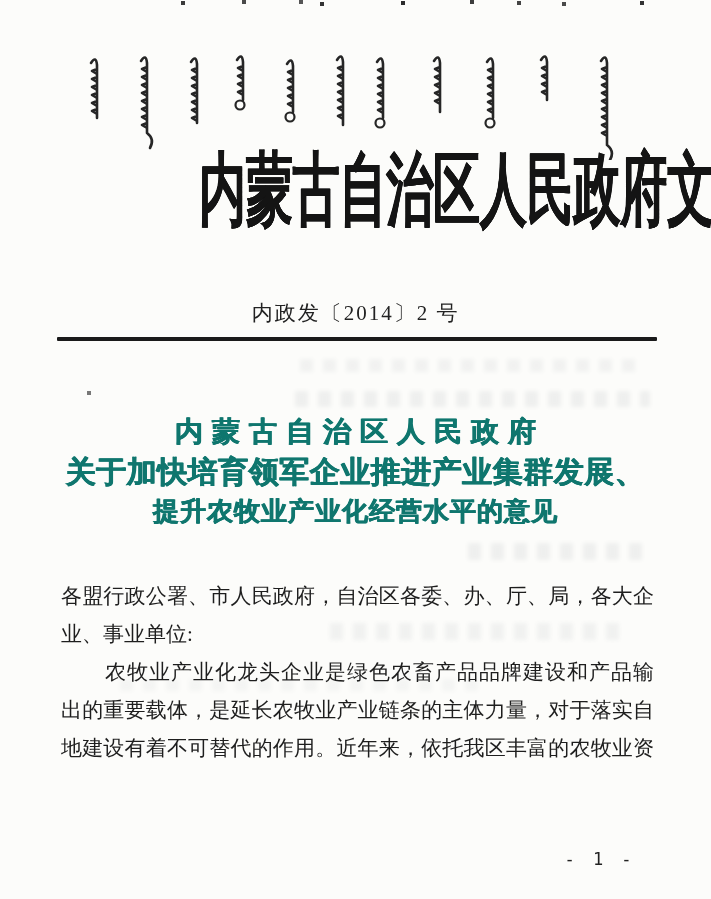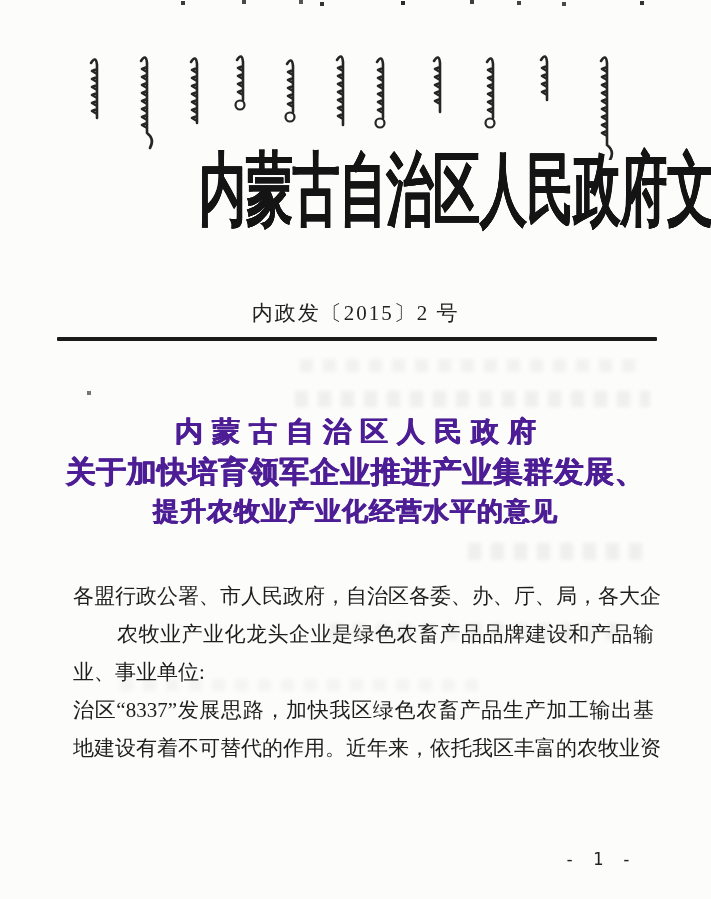--- a/index.html
+++ b/index.html
@@ -32,29 +32,29 @@
   
   .rule{position:absolute;top:337px;left:57px;width:600px;height:4px;background:#1a1a1a;border-radius:1px;}
   
   .ghost{position:absolute;filter:blur(2px);background:repeating-linear-gradient(90deg,#44505a 0 13px,transparent 13px 23px);}
   .g1{left:300px;top:359px;width:345px;height:13px;opacity:.055;}
   .g2{left:295px;top:391px;width:355px;height:16px;opacity:.07;}
   .g3{left:468px;top:543px;width:175px;height:17px;opacity:.07;}
   .g4{left:330px;top:623px;width:295px;height:17px;opacity:.06;}
   .g5{left:120px;top:679px;width:360px;height:12px;opacity:.04;}
   
-  .doc-title{position:absolute;top:412px;left:0;width:711px;text-align:center;color:#4c1d95;font-weight:900;}
+  .doc-title{position:absolute;top:412px;left:0;width:711px;text-align:center;color:#0f766e;font-weight:900;}
   .doc-title div{line-height:40px;white-space:nowrap;
     text-shadow:0.4px 0 currentColor,-0.4px 0 currentColor;}
   .t1{font-size:28px;letter-spacing:9px;margin-right:-9px;}
   .t2{font-size:30px;letter-spacing:0.5px;}
   .t3{font-size:26px;letter-spacing:1px;}
   
   .body-text{position:absolute;left:61px;top:577px;width:593px;font-size:21px;color:#1e1e1e;}
-  .body-text .line{line-height:38px;height:38px;white-space:nowrap;margin-left:12px;}
+  .body-text .line{line-height:38px;height:38px;white-space:nowrap;}
   .jl{text-align:justify;text-align-last:justify;}
   .ind{padding-left:44px;}
   
   .page-number{position:absolute;top:849px;left:560px;width:80px;text-align:center;
     font-size:17px;letter-spacing:4px;color:#222;font-family:"DejaVu Sans Mono","Liberation Mono",monospace;}
 </style>
 </head>
 <body>
 
 <div class="page">
@@ -76,39 +76,39 @@
       <path d="M487,62 Q492,54 493,64 L493,118 M493,68 l-5,2 l5,3 M493,76 l-5,2 l5,3 M493,84 l-5,2 l5,3 M493,92 l-5,2 l5,3 M493,100 l-5,2 l5,3 M493,108 l-5,2 l5,3"></path>
       <circle cx="490" cy="123" r="4.5"></circle>
       <path d="M541,60 Q546,52 547,62 L547,100 M547,66 l-5,2 l5,3 M547,74 l-5,2 l5,3 M547,82 l-5,2 l5,3 M547,90 l-5,2 l5,3"></path>
       <path d="M601,61 Q606,53 607,63 L607,145 M607,67 l-5,2 l5,3 M607,75 l-5,2 l5,3 M607,83 l-5,2 l5,3 M607,91 l-5,2 l5,3 M607,99 l-5,2 l5,3 M607,107 l-5,2 l5,3 M607,115 l-5,2 l5,3 M607,123 l-5,2 l5,3 M607,131 l-5,2 l5,3 M607,145 q8,6 3,15"></path>
     </svg>
 
   <div class="masthead">
     <span>内蒙古自治区人民政府文件</span>
   </div>
 
-  <div class="doc-number">内政发〔2015〕2 号</div>
+  <div class="doc-number">内政发〔2014〕2 号</div>
 
   <div class="rule"></div>
 
   <div class="ghost g1"></div>
   <div class="ghost g2"></div>
   <div class="ghost g3"></div>
   <div class="ghost g4"></div>
   <div class="ghost g5"></div>
 
   <div class="doc-title">
     <div class="t1">内蒙古自治区人民政府</div>
     <div class="t2">关于加快培育领军企业推进产业集群发展、</div>
     <div class="t3">提升农牧业产业化经营水平的意见</div>
   </div>
 
   <div class="body-text">
     <div class="line jl">各盟行政公署、市人民政府，自治区各委、办、厅、局，各大企</div>
+    <div class="line">业、事业单位:</div>
     <div class="line jl ind">农牧业产业化龙头企业是绿色农畜产品品牌建设和产品输</div>
-    <div class="line">业、事业单位:</div>
-    <div class="line jl">治区“8337”发展思路，加快我区绿色农畜产品生产加工输出基</div>
+    <div class="line jl">出的重要载体，是延长农牧业产业链条的主体力量，对于落实自</div>
     <div class="line jl">地建设有着不可替代的作用。近年来，依托我区丰富的农牧业资</div>
   </div>
 
   <div class="page-number">- 1 -</div>
 
 </div>
 
 </body></html>

